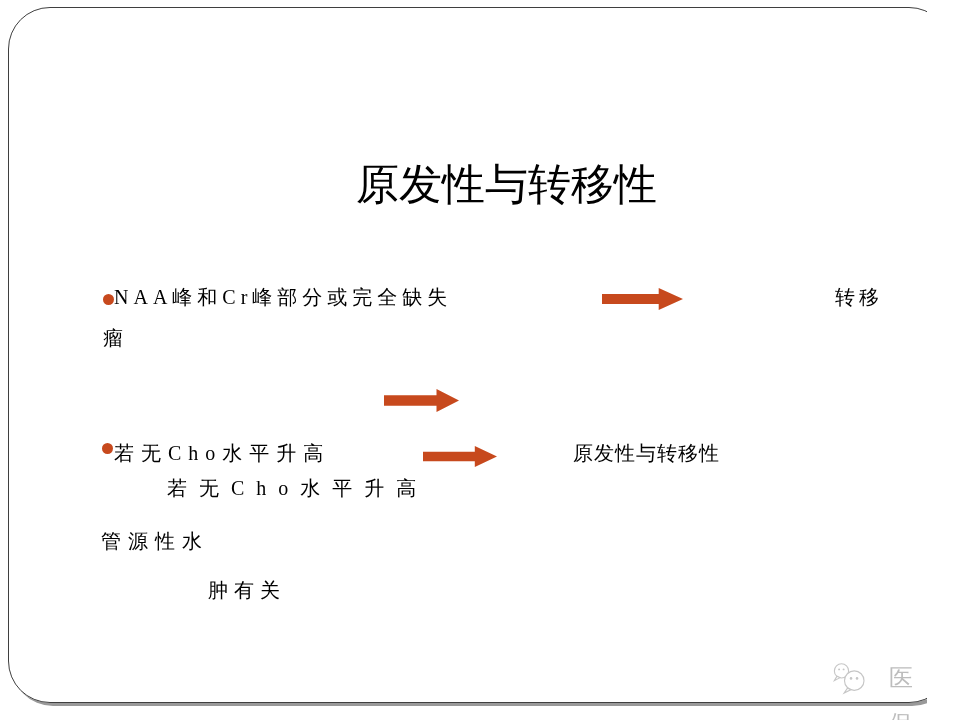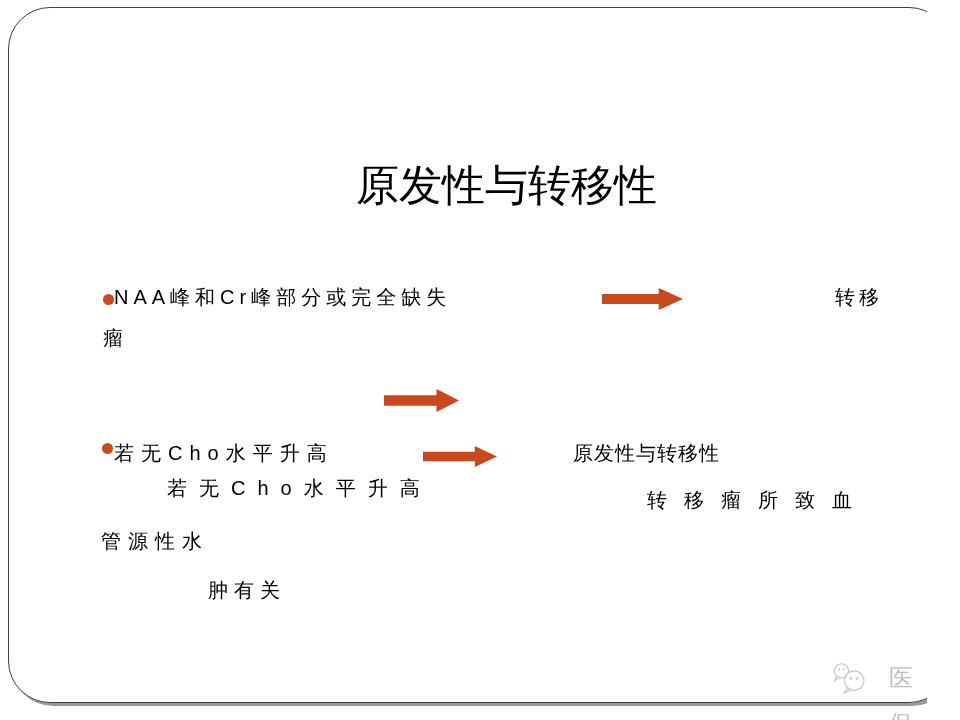--- a/index.html
+++ b/index.html
@@ -7,21 +7,21 @@
     --text:#000000;
     --frame-border:#3f3f3f;
     --frame-shadow:#999999;
     --watermark-gray:#bdbdbd;
     --background:#ffffff;
   }
   html,body{margin:0;padding:0;background:#fff;}
   .slide{
     position:relative;width:927px;height:720px;overflow:hidden;
     background:var(--background);
-    font-family:Liberation Sans, sans-serif;
+    font-family:Liberation Serif, serif;
     color:var(--text);
   }
   .frame{
     position:absolute;left:8px;top:7px;width:941px;height:694px;
     border:1.5px solid var(--frame-border);
     border-radius:42px;
     box-shadow:3px 3px 0 var(--frame-shadow);
     background:transparent;
   }
   .title{
@@ -62,21 +62,20 @@
   <span class="t" style="left:103px;top:322px;">瘤</span>
 
   <div class="arrow" style="left:384px;top:389px;width:75px;height:23px;"></div>
 
   <span class="dot" style="left:102px;top:443px;"></span>
   <span class="t" style="left:114px;top:437px;letter-spacing:7px;">若无Cho水平升高</span>
   <div class="arrow" style="left:423px;top:446px;width:74px;height:21px;"></div>
   <span class="t" style="left:573px;top:437px;letter-spacing:1px;">原发性与转移性</span>
 
   <span class="t" style="left:167px;top:472px;letter-spacing:12px;text-align:right;">若无Cho水平升高</span>
-  <span class="t" style="left:647px;top:484px;letter-spacing:17px;">转移瘤所致血</span>
   <span class="t" style="left:101px;top:525px;letter-spacing:7px;text-align:center;">管源性水</span>
   <span class="t" style="left:180px;top:574px;letter-spacing:6px;margin-left:28px;">肿有关</span>
 
   <div class="watermark">
     <svg width="52" height="46" viewBox="0 0 52 46">
       <g fill="#ffffff" stroke="#c6c6c6" stroke-width="1.5">
         <circle cx="14" cy="13.5" r="9.5"></circle>
         <path d="M8 20.5 L4.5 26.5 L12 22.5 Z"></path>
         <circle cx="31" cy="26.5" r="13"></circle>
         <path d="M22 36.5 L17.5 43 L27 38.5 Z"></path>

